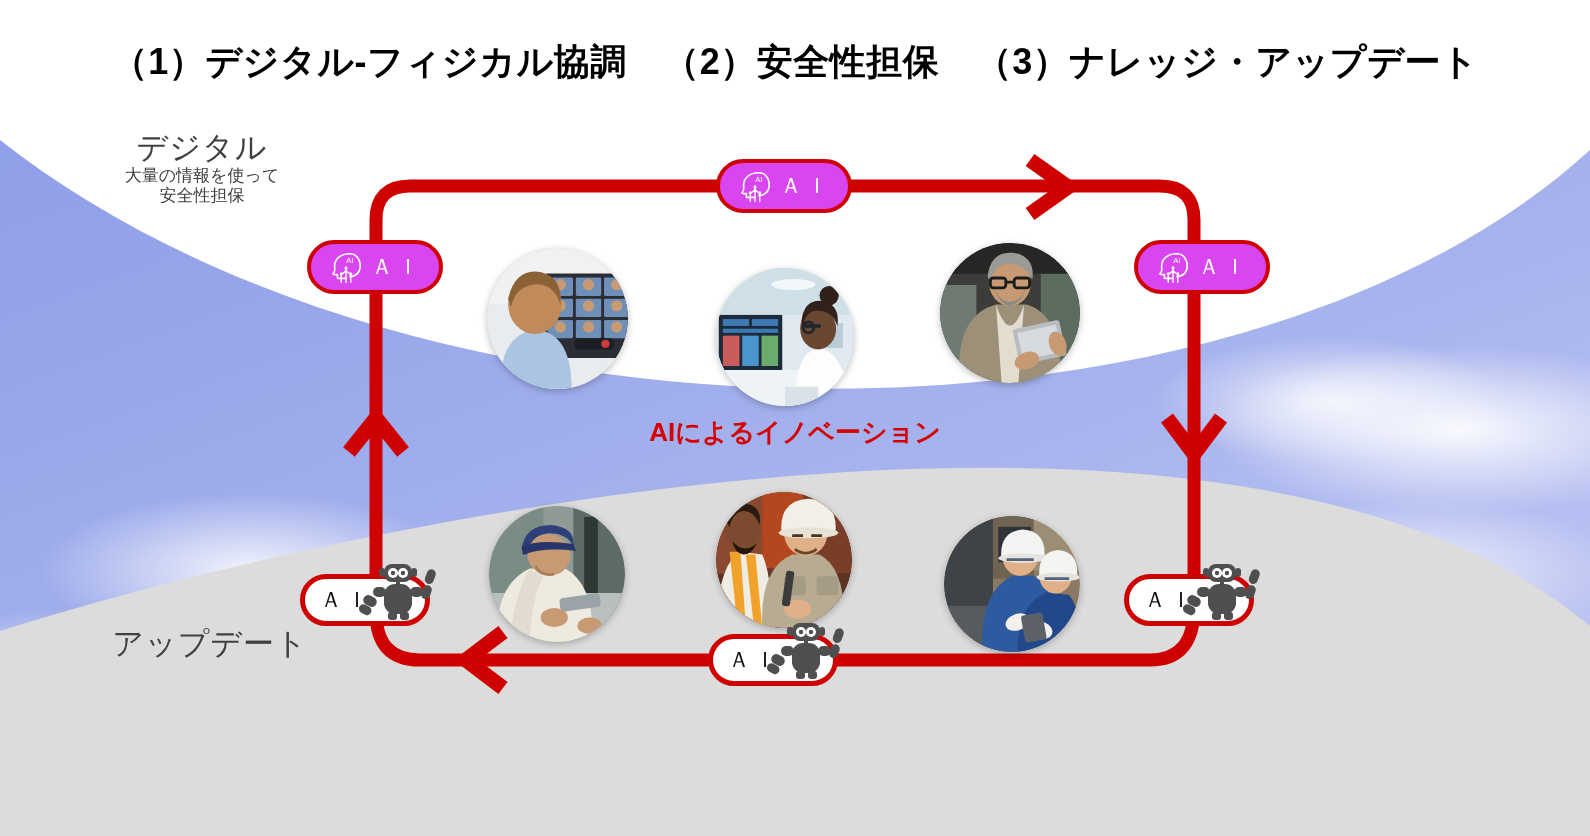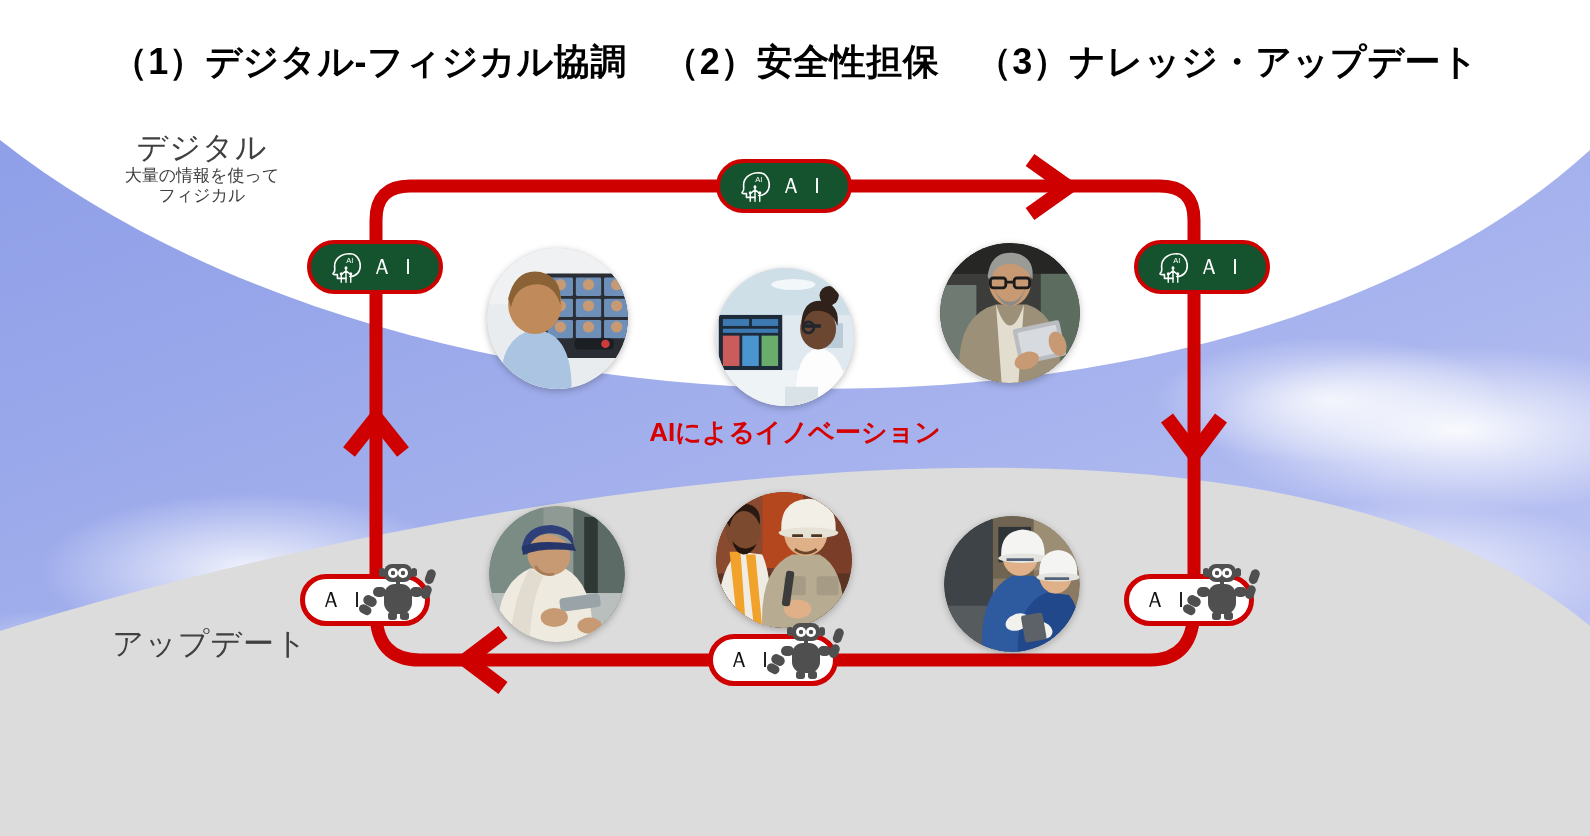--- a/index.html
+++ b/index.html
@@ -86,21 +86,21 @@
   }
   .photo svg{display:block;width:100%;height:100%;}
 
   
   .badge{
     position:absolute;
     display:flex;align-items:center;justify-content:center;
     box-sizing:border-box;
   }
   .badge-dark{
-    background:#14532d;
+    background:#d946ef;
     border:4px solid #cf0000;
     border-radius:40px;
     height:54px;
     color:#ffffff;
   }
   .badge-light{
     background:#ffffff;
     border:5px solid #cf0000;
     border-radius:40px;
     height:52px;
@@ -479,21 +479,21 @@
         <rect x="71" y="8" width="9" height="15" rx="4.5" transform="rotate(20 75 15)"></rect>
         <rect x="33" y="51" width="9" height="8" rx="3"></rect>
         <rect x="45" y="51" width="9" height="8" rx="3"></rect>
       </g>
     </svg>
   </span>
 
   <div class="side-label" id="label-digital">
     <div class="big">デジタル</div>
     <div class="small">大量の情報を使って</div>
-    <div class="small">フィジカル</div>
+    <div class="small">安全性担保</div>
   </div>
 
   <div class="side-label" id="label-physical">
     <div class="big">アップデート</div>
   </div>
 
   <div id="center-caption">AIによるイノベーション</div>
 
 </div>
 

